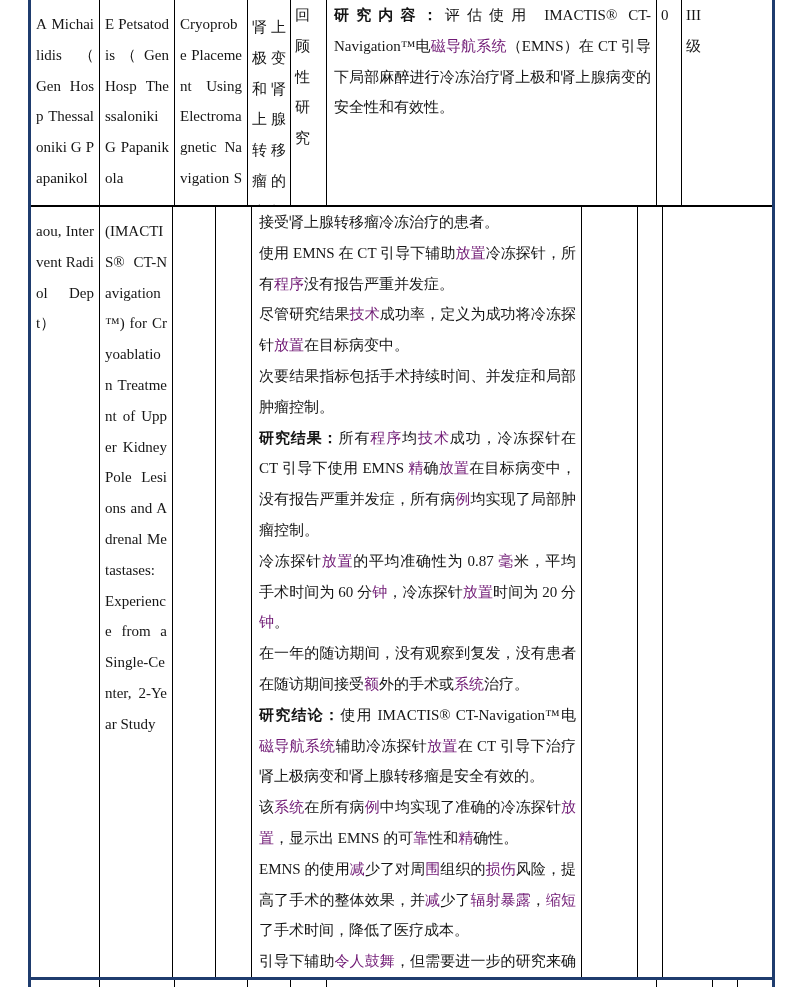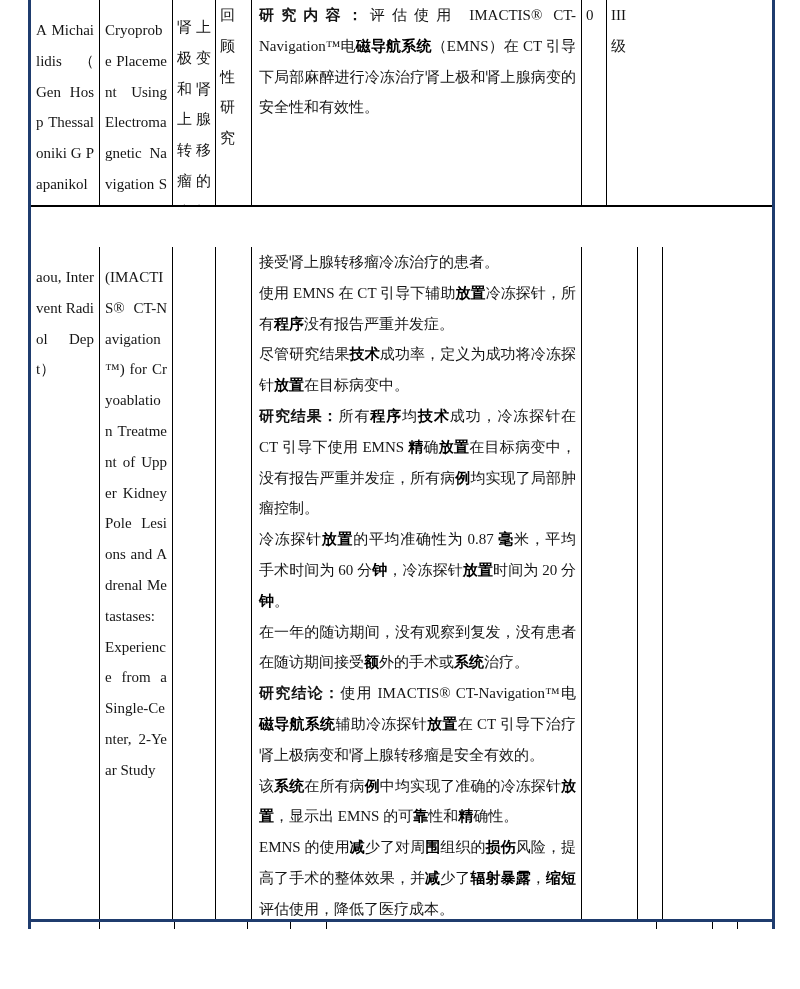--- a/index.html
+++ b/index.html
@@ -3,71 +3,73 @@
 <meta charset="utf-8">
 <style>
   * { margin:0; padding:0; box-sizing:border-box; }
   html,body { width:800px; height:989px; background:#ffffff; overflow:hidden; }
   body { font-family:"Liberation Serif","DejaVu Serif",serif; color:#151515; }
 
   .tbl { position:absolute; left:28px; top:0; width:747px;
          border-left:3px solid #1f3c6e; border-right:3px solid #1f3c6e; }
   .seg { display:flex; width:741px; overflow:hidden; background:#fff; }
   .seg-page1 { height:207px; border-bottom:2px solid #000; }
-  .seg-page2 { height:672px;margin-top:40px; }
+  .seg-page2 { height:770px; }
   .navy-divider { width:741px; height:3px; background:#1f3c6e; }
   .seg-next { height:7px; }
 
   .cell { flex:0 0 auto; border-right:1px solid #000; overflow:hidden;
-          padding:15px 5px; font-size:15px; line-height:30.8px; }
+          padding:9px 5px; font-size:15px; line-height:30.8px; }
   .cell:last-child { border-right:none; }
   .c1{width:69px} .c2{width:75px} .c3{width:73px}
   .c4{width:43px; padding:12px 4px} .c5{width:36px; padding:0 4px}
   .c6{width:330px; padding:0 5px 0 7px}
   .c7{width:56px} .c8{width:25px; padding:0 4px} .c9{width:34px; padding:0 4px}
 
   .en   { text-align:justify; word-break:break-all; }
   .zhv  { text-align:justify; text-justify:inter-ideograph; }
   .rich { text-align:justify; text-justify:inter-ideograph; }
   .rich p { margin:0; }
   .bold { font-weight:700; }
-  .light { color:#000000;font-weight:bold; }
+  .light { color:#701a75; }
 </style>
 </head>
 <body>
 
 <div class="tbl">
 
   <div class="seg seg-page1">
     <div class="cell c1 en">A Michailidis （ Gen Hosp Thessaloniki G Papanikol</div>
+    <div class="cell c2 en">E Petsatodis （ Gen Hosp Thessaloniki G Papanikola</div>
     <div class="cell c3 en">Cryoprobe Placement Using Electromagnetic Navigation System</div>
     <div class="cell c4 zhv">肾上极变和肾上腺转移瘤的患者</div>
     <div class="cell c5 zhv">回顾性研究</div>
     <div class="cell c6 rich">
         <p><span class="bold">研究内容：</span><span>评估使用 IMACTIS® CT-Navigation™电</span><span class="light">磁导航系统</span><span>（EMNS）在 CT 引导下局部麻醉进行冷冻治疗肾上极和肾上腺病变的安全性和有效性。</span></p>
       </div>
     <div class="cell c8">0</div>
     <div class="cell c9">III 级</div>
   </div>
 
   <div class="seg seg-page2">
     <div class="cell c1 en">aou, Intervent Radiol Dept）</div>
     <div class="cell c3 en">(IMACTIS® CT-Navigation™) for Cryoablation Treatment of Upper Kidney Pole Lesions and Adrenal Metastases: Experience from a Single-Center, 2-Year Study</div>
     <div class="cell c4 zhv"></div>
     <div class="cell c5 zhv"></div>
     <div class="cell c6 rich">
         <p><span>接受肾上腺转移瘤冷冻治疗的患者。</span></p>
         <p><span>使用 EMNS 在 CT 引导下辅助</span><span class="light">放置</span><span>冷冻探针，所有</span><span class="light">程序</span><span>没有报告严重并发症。</span></p>
         <p><span>尽管研究结果</span><span class="light">技术</span><span>成功率，定义为成功将冷冻探针</span><span class="light">放置</span><span>在目标病变中。</span></p>
+        <p><span>次要结果指标包括手术持续时间、并发症和局部肿瘤控制。</span></p>
         <p><span class="bold">研究结果：</span><span>所有</span><span class="light">程序</span><span>均</span><span class="light">技术</span><span>成功，冷冻探针在 CT 引导下使用 EMNS </span><span class="light">精</span><span>确</span><span class="light">放置</span><span>在目标病变中，没有报告严重并发症，所有病</span><span class="light">例</span><span>均实现了局部肿瘤控制。</span></p>
         <p><span>冷冻探针</span><span class="light">放置</span><span>的平均准确性为 0.87 </span><span class="light">毫</span><span>米，平均手术时间为 60 分</span><span class="light">钟</span><span>，冷冻探针</span><span class="light">放置</span><span>时间为 20 分</span><span class="light">钟</span><span>。</span></p>
         <p><span>在一年的随访期间，没有观察到复发，没有患者在随访期间接受</span><span class="light">额</span><span>外的手术或</span><span class="light">系统</span><span>治疗。</span></p>
         <p><span class="bold">研究结论：</span><span>使用 IMACTIS® CT-Navigation™电</span><span class="light">磁导航系统</span><span>辅助冷冻探针</span><span class="light">放置</span><span>在 CT 引导下治疗肾上极病变和肾上腺转移瘤是安全有效的。</span></p>
         <p><span>该</span><span class="light">系统</span><span>在所有病</span><span class="light">例</span><span>中均实现了准确的冷冻探针</span><span class="light">放置</span><span>，显示出 EMNS 的可</span><span class="light">靠</span><span>性和</span><span class="light">精</span><span>确性。</span></p>
-        <p><span>EMNS 的使用</span><span class="light">减</span><span>少了对周</span><span class="light">围</span><span>组织的</span><span class="light">损伤</span><span>风险，提高了手术的整体效果，并</span><span class="light">减</span><span>少了</span><span class="light">辐射暴露</span><span>，</span><span class="light">缩短</span><span>评估使用，降低了医疗成本。</span></p>
+        <p><span>EMNS 的使用</span><span class="light">减</span><span>少了对周</span><span class="light">围</span><span>组织的</span><span class="light">损伤</span><span>风险，提高了手术的整体效果，并</span><span class="light">减</span><span>少了</span><span class="light">辐射暴露</span><span>，</span><span class="light">缩短</span><span>了手术时间，降低了医疗成本。</span></p>
         <p><span>引导下辅助</span><span class="light">令人鼓舞</span><span>，但需要进一步的研究来确认这些发现，并在更大、更多样化的患者群体中进行验</span></p>
       </div>
     <div class="cell c7 en"></div>
     <div class="cell c8"></div>
     <div class="cell c9"></div>
   </div>
 
   <div class="navy-divider"></div>
 
   <div class="seg seg-next">

